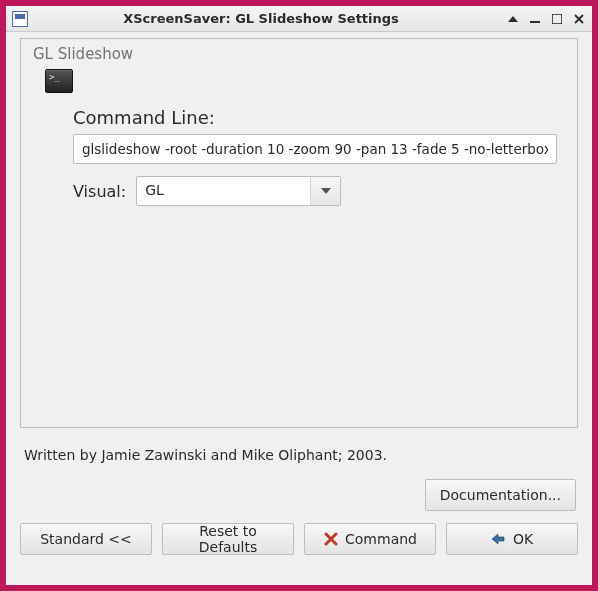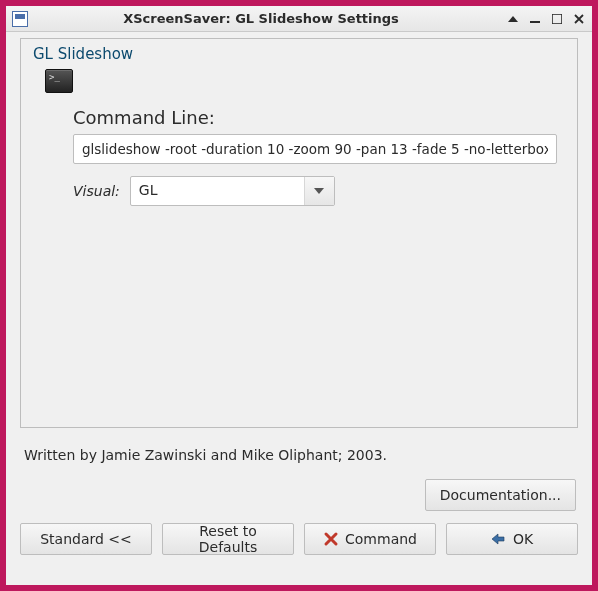--- a/index.html
+++ b/index.html
@@ -69,21 +69,21 @@
 }
 .panel {
   border: 1px solid #bdbdbd;
   background: #f0f0f0;
   height: 390px;
   padding: 6px 10px 10px 10px;
   position: relative;
 }
 .panel-title {
   font-size: 15px;
-  color: #0c4a6e;
+  color: #737373;
   margin-bottom: 0;
   margin-left: 2px;
 }
 .preview-icon {
   width: 28px; height: 24px;
   background: linear-gradient(#555, #222);
   border: 1px solid #111;
   border-radius: 2px;
   margin: 6px 0 0 14px;
   position: relative;
@@ -117,23 +117,22 @@
   background: #fff;
   color: #2b2b2b;
 }
 .visual-row {
   margin-top: 12px;
   display: flex;
   align-items: center;
   gap: 10px;
 }
 .visual-row .vlabel {
-  font-size: 14px;
-  color: #2b2b2b;
-  font-style: italic;
+  font-size: 16px;
+  color: #2b2b2b;
 }
 .combo {
   position: relative;
   width: 205px;
   height: 30px;
   display: flex;
   border: 1px solid #bdbdbd;
   border-radius: 2px;
   background: #fff;
 }

